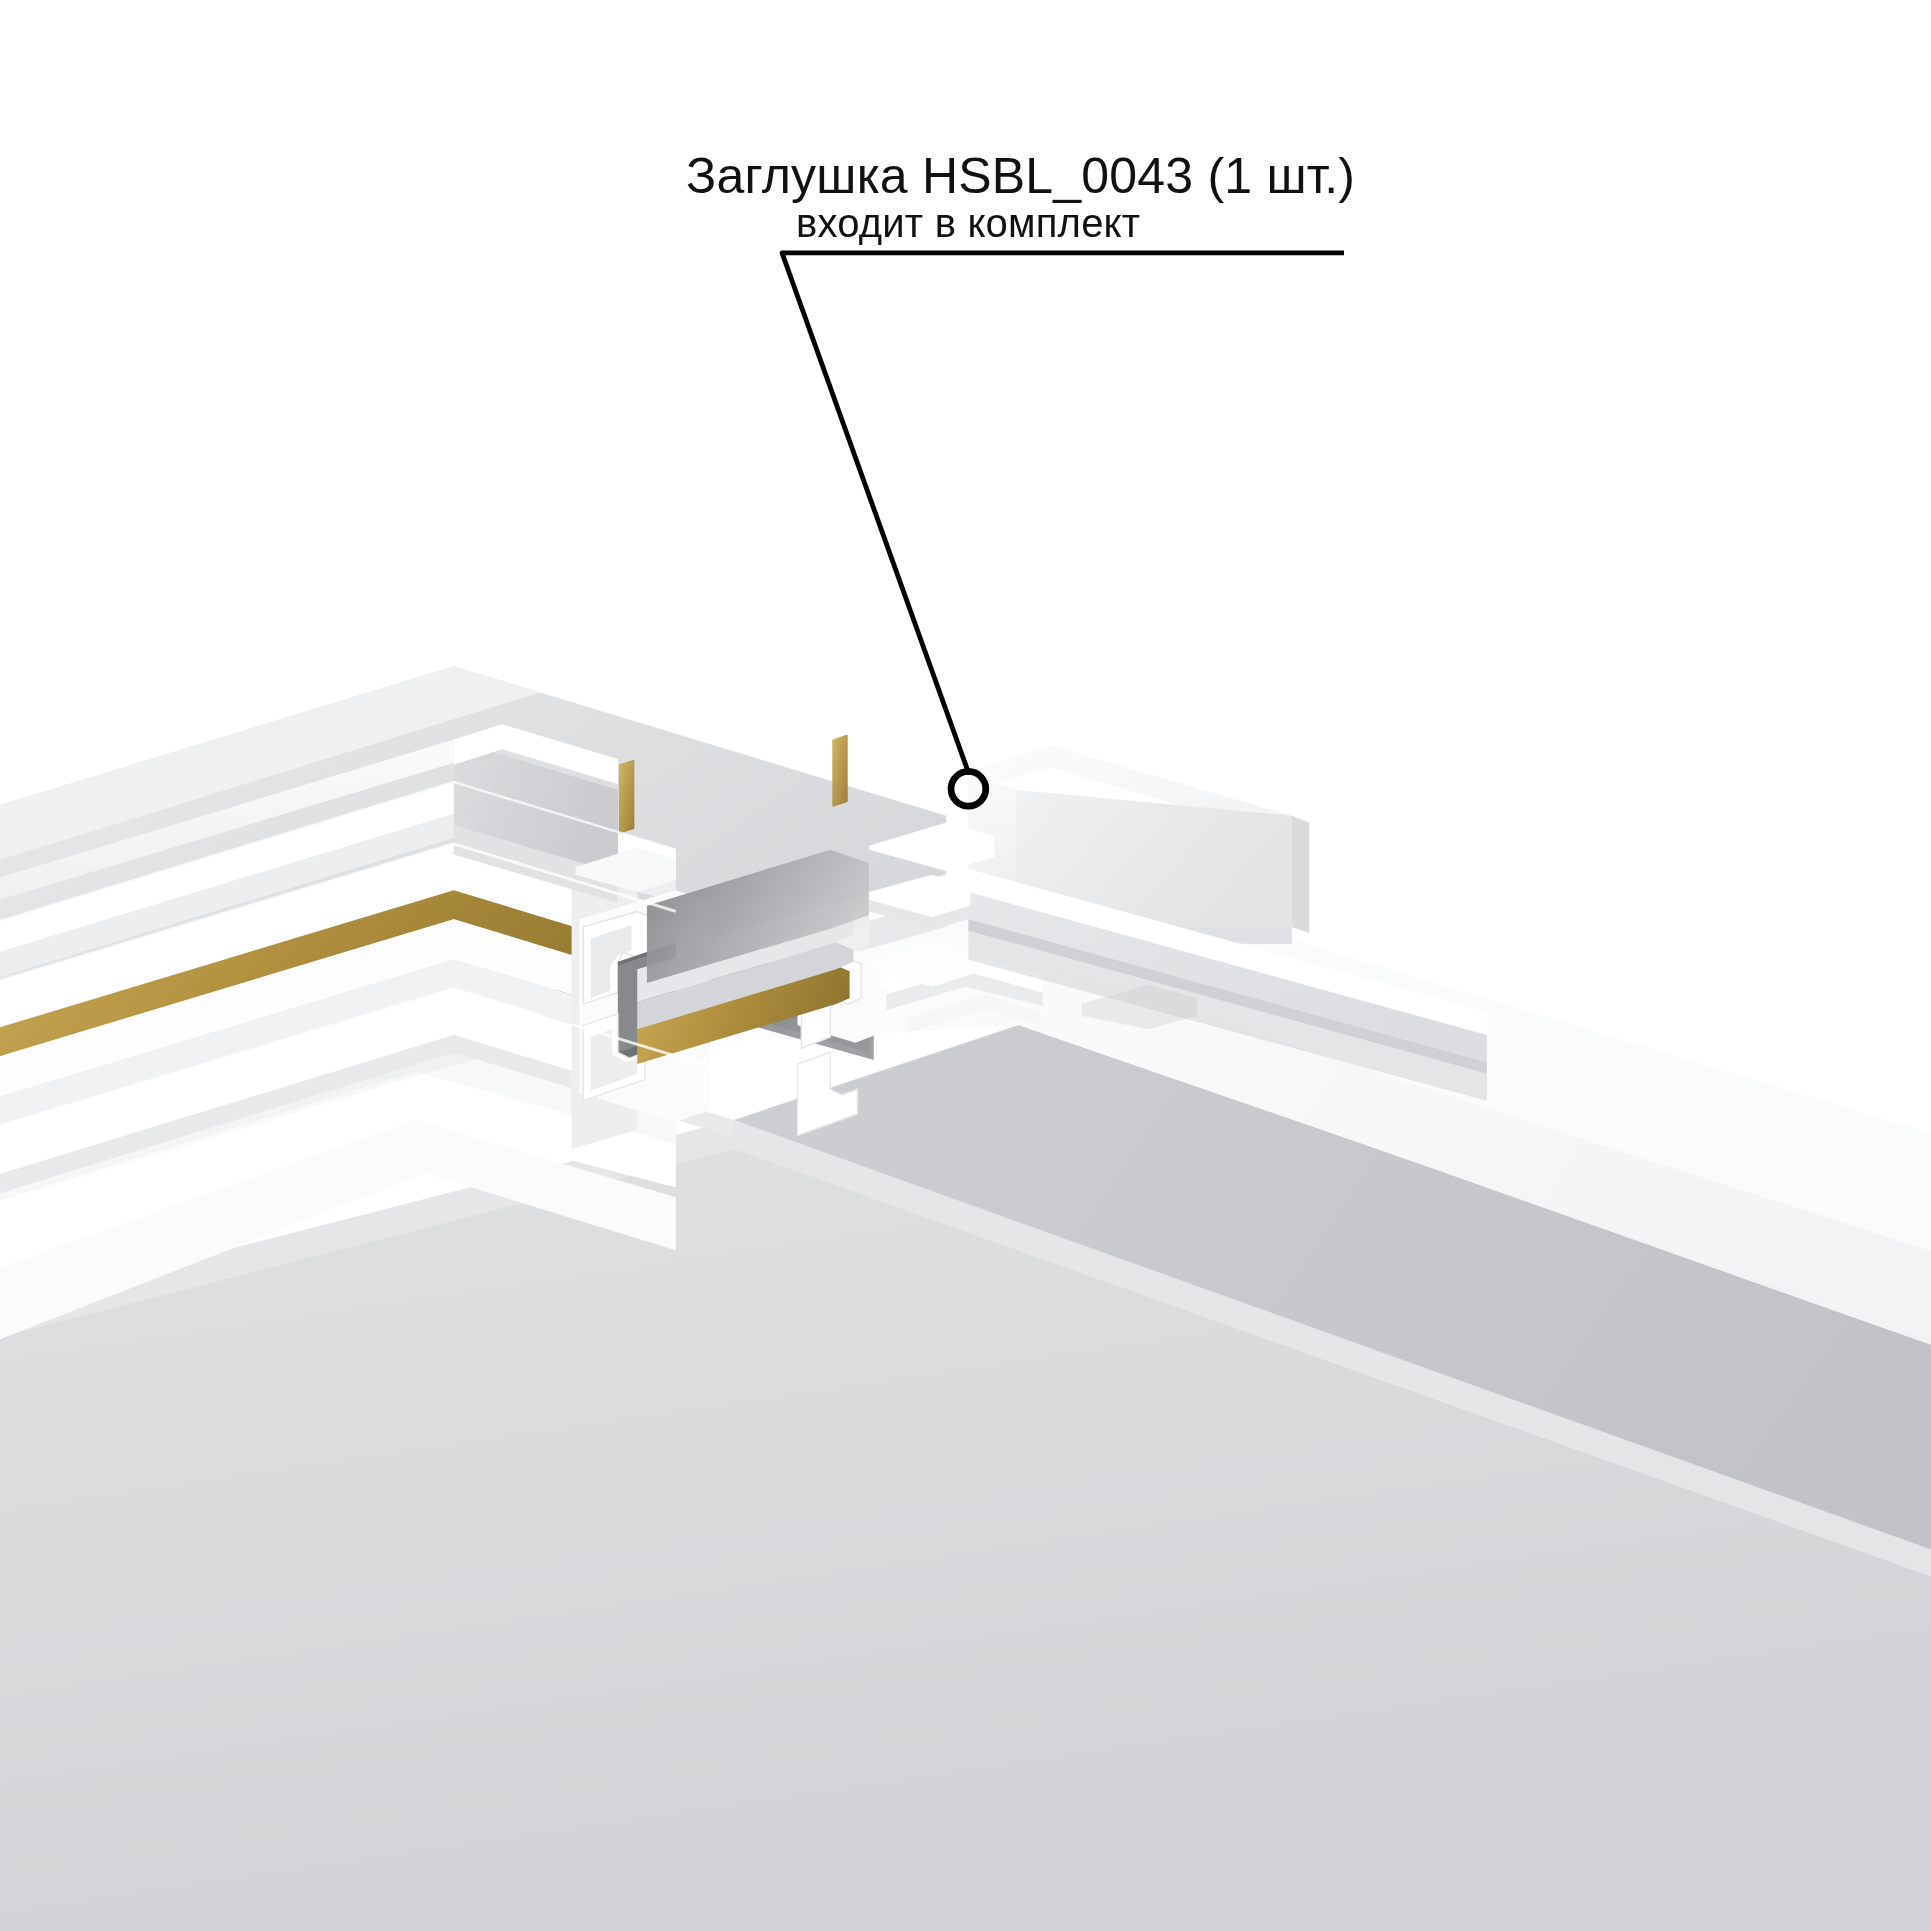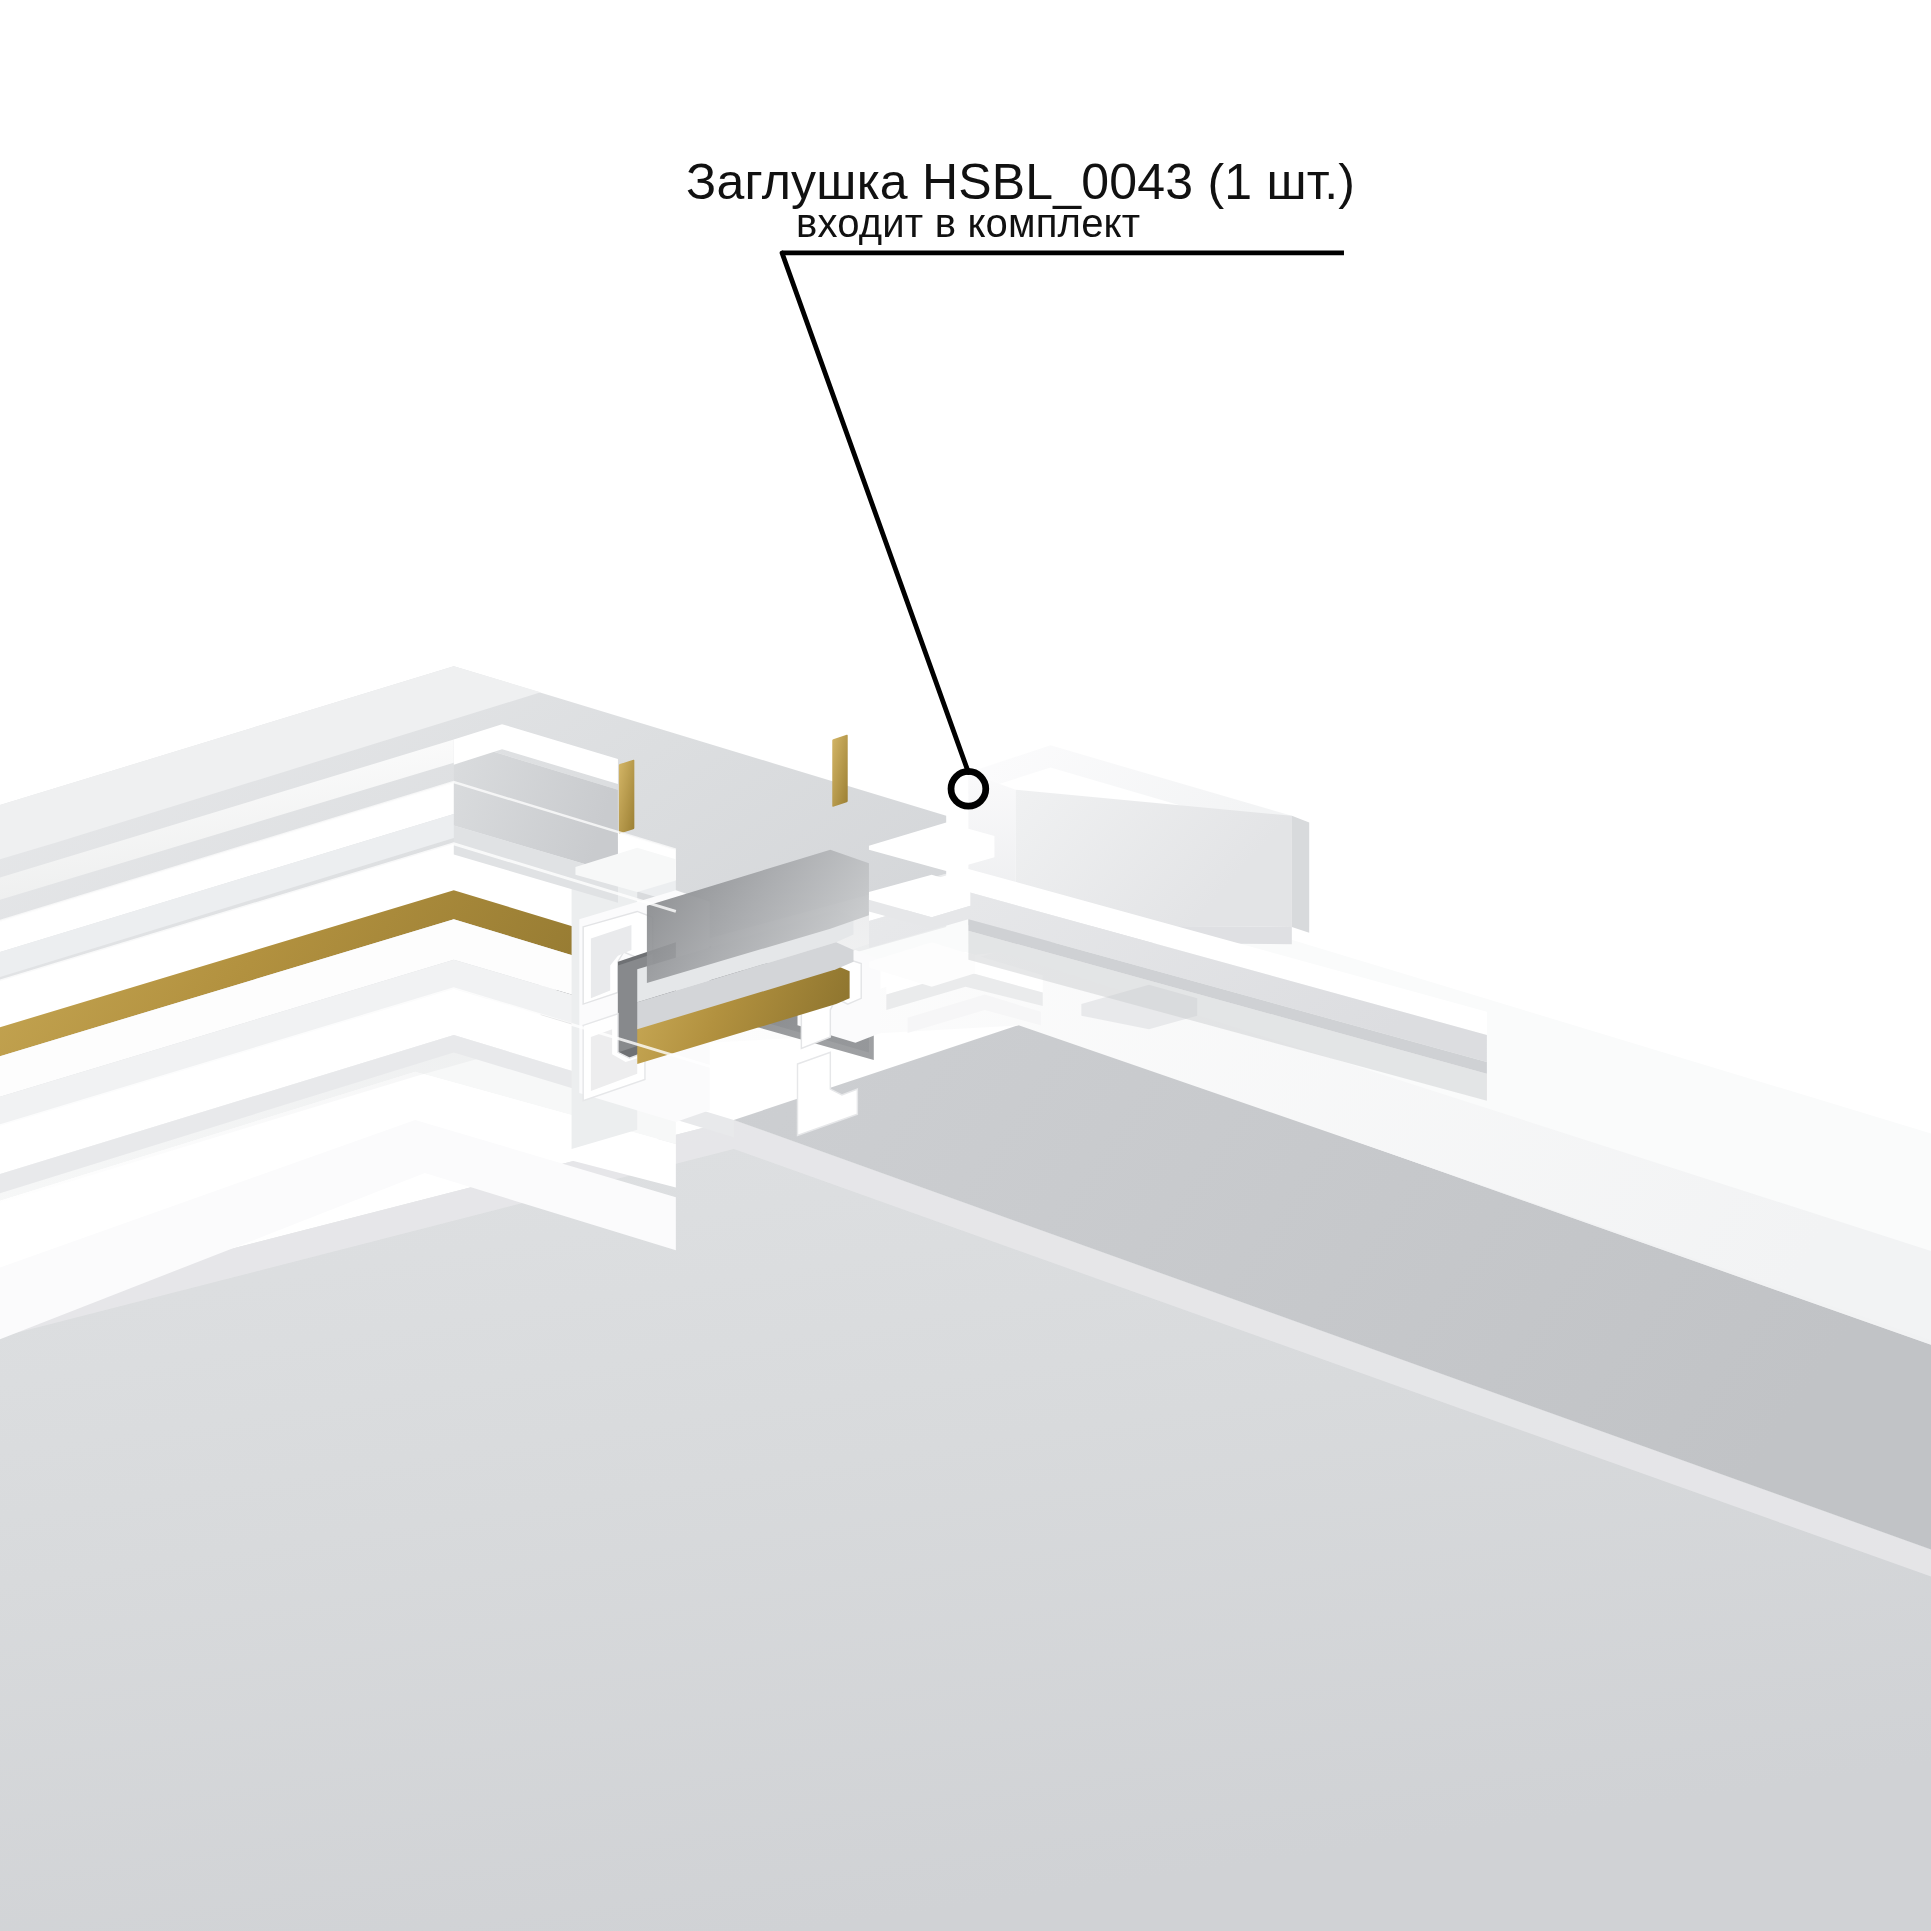--- a/index.html
+++ b/index.html
@@ -1,20 +1,20 @@
 <!DOCTYPE html>
 <html><head>
 <meta charset="utf-8">
 <style>
   html,body{margin:0;padding:0;background:#ffffff;}
   body{width:1931px;height:1931px;overflow:hidden;font-family:"Liberation Sans",sans-serif;}
   #stage{position:relative;width:1931px;height:1931px;background:#ffffff;}
   svg.layer{position:absolute;left:0;top:0;width:1931px;height:1931px;display:block;}
   .anno-text{position:absolute;white-space:nowrap;color:#111111;font-family:"Liberation Sans",sans-serif;font-weight:400;}
-  #anno-line-1{left:686px;top:147px;font-size:50px;letter-spacing:0.2px;margin-top:6px;}
+  #anno-line-1{left:686px;top:147px;font-size:50px;letter-spacing:0.2px;}
   #anno-line-2{left:796px;top:201px;font-size:40px;letter-spacing:0.2px;}
 </style>
 </head>
 <body>
 
 <div id="stage" style="background: rgb(255, 255, 255);">
 
   <svg class="layer" viewBox="0 0 2000 2000">
     <defs>
       <linearGradient id="gCeilBig" x1="0" y1="0" x2="0.35" y2="1">

